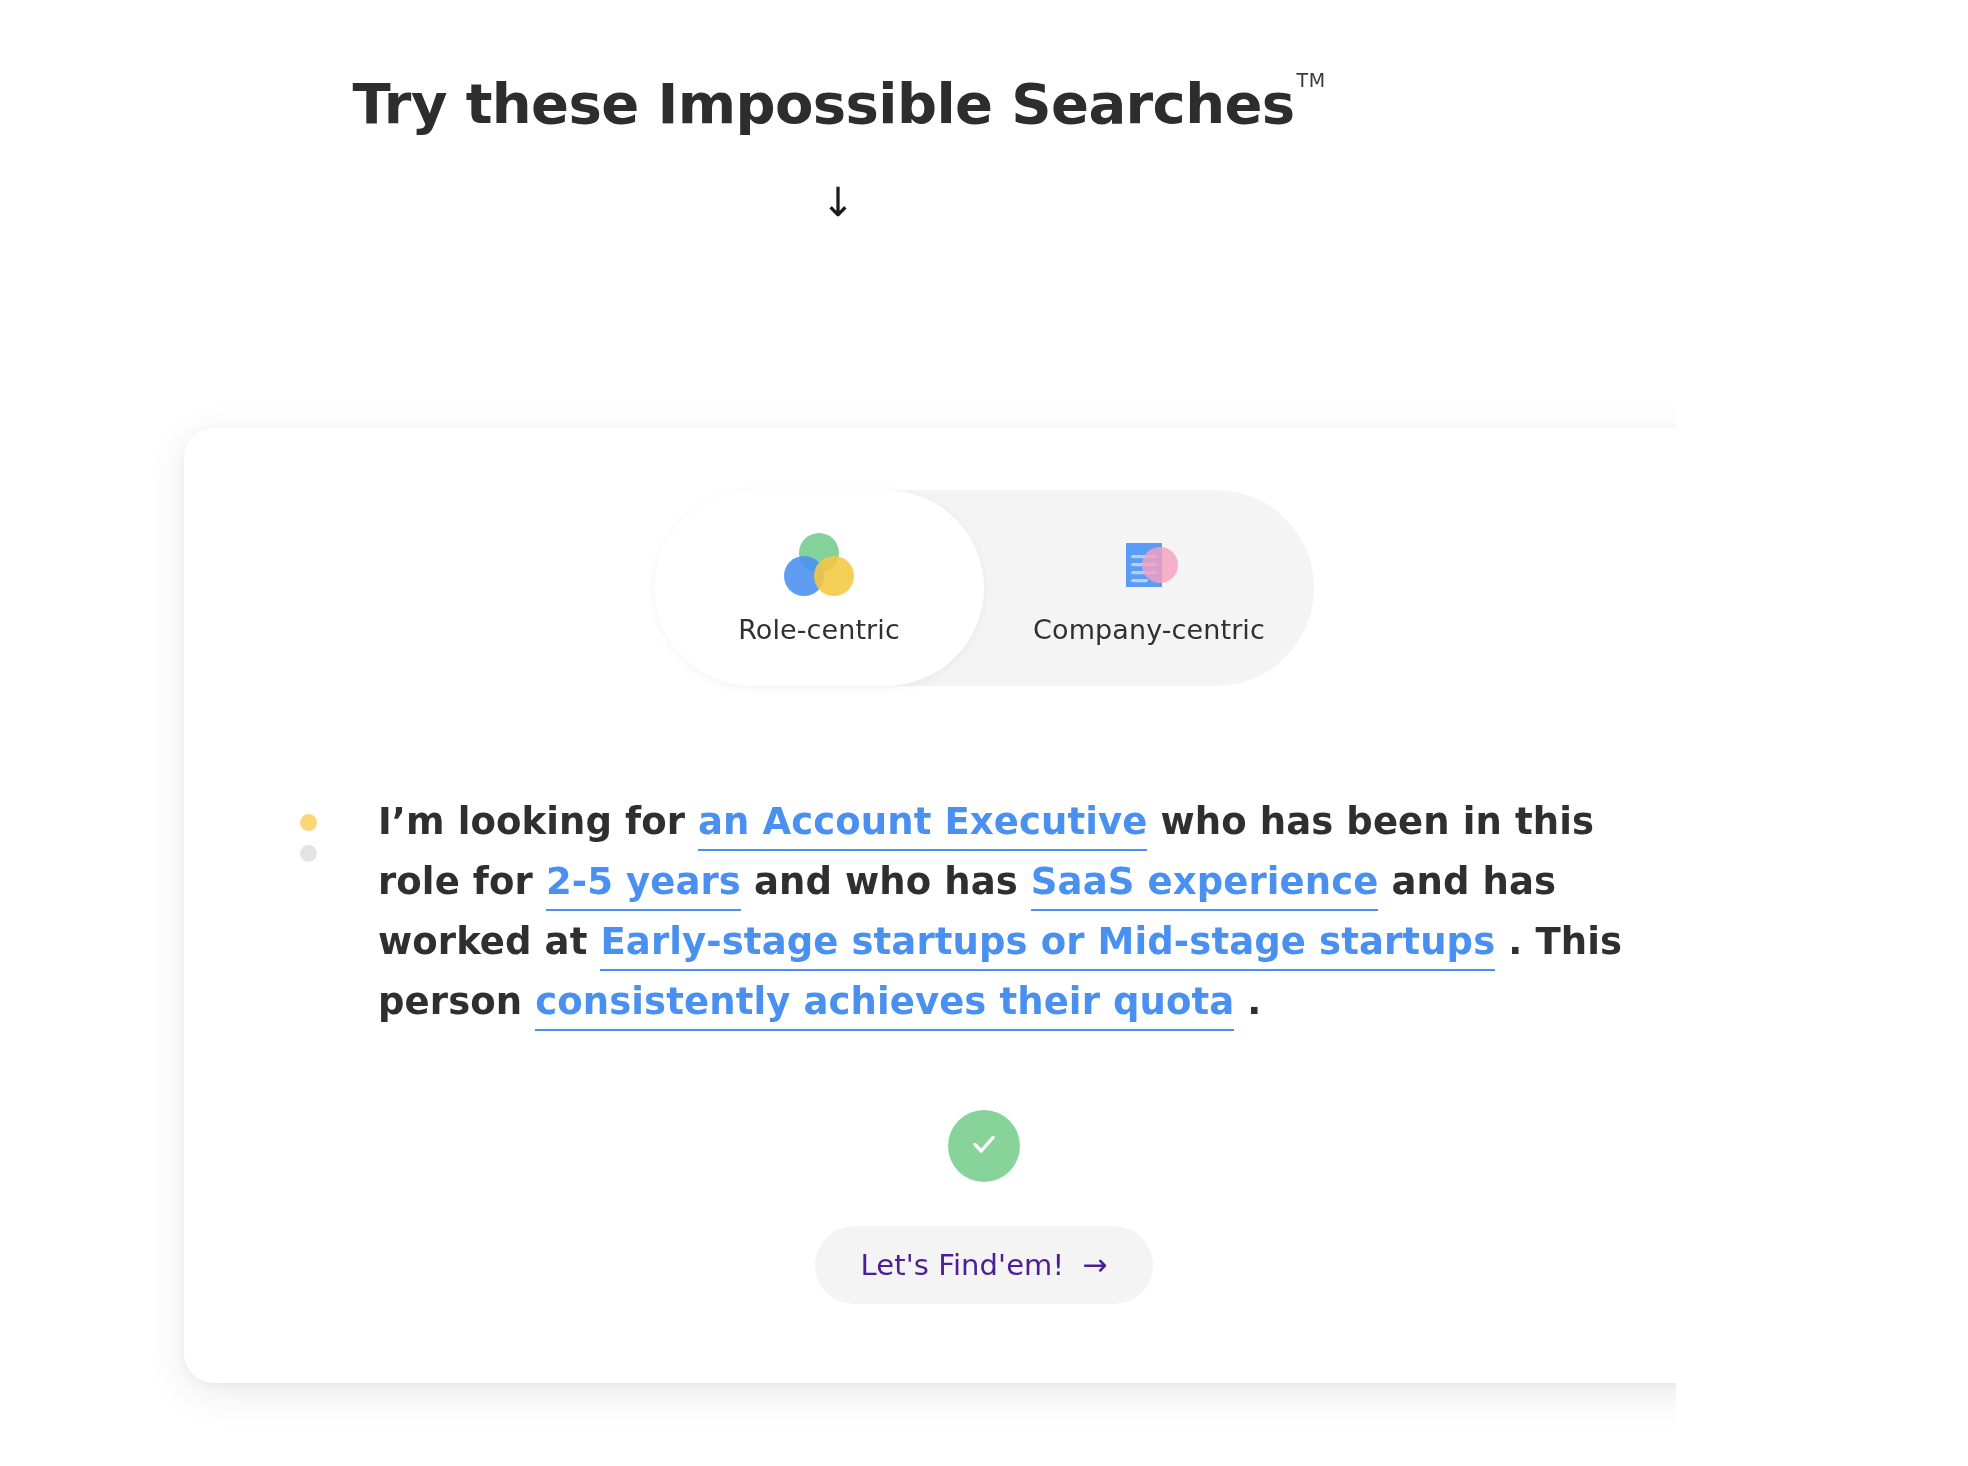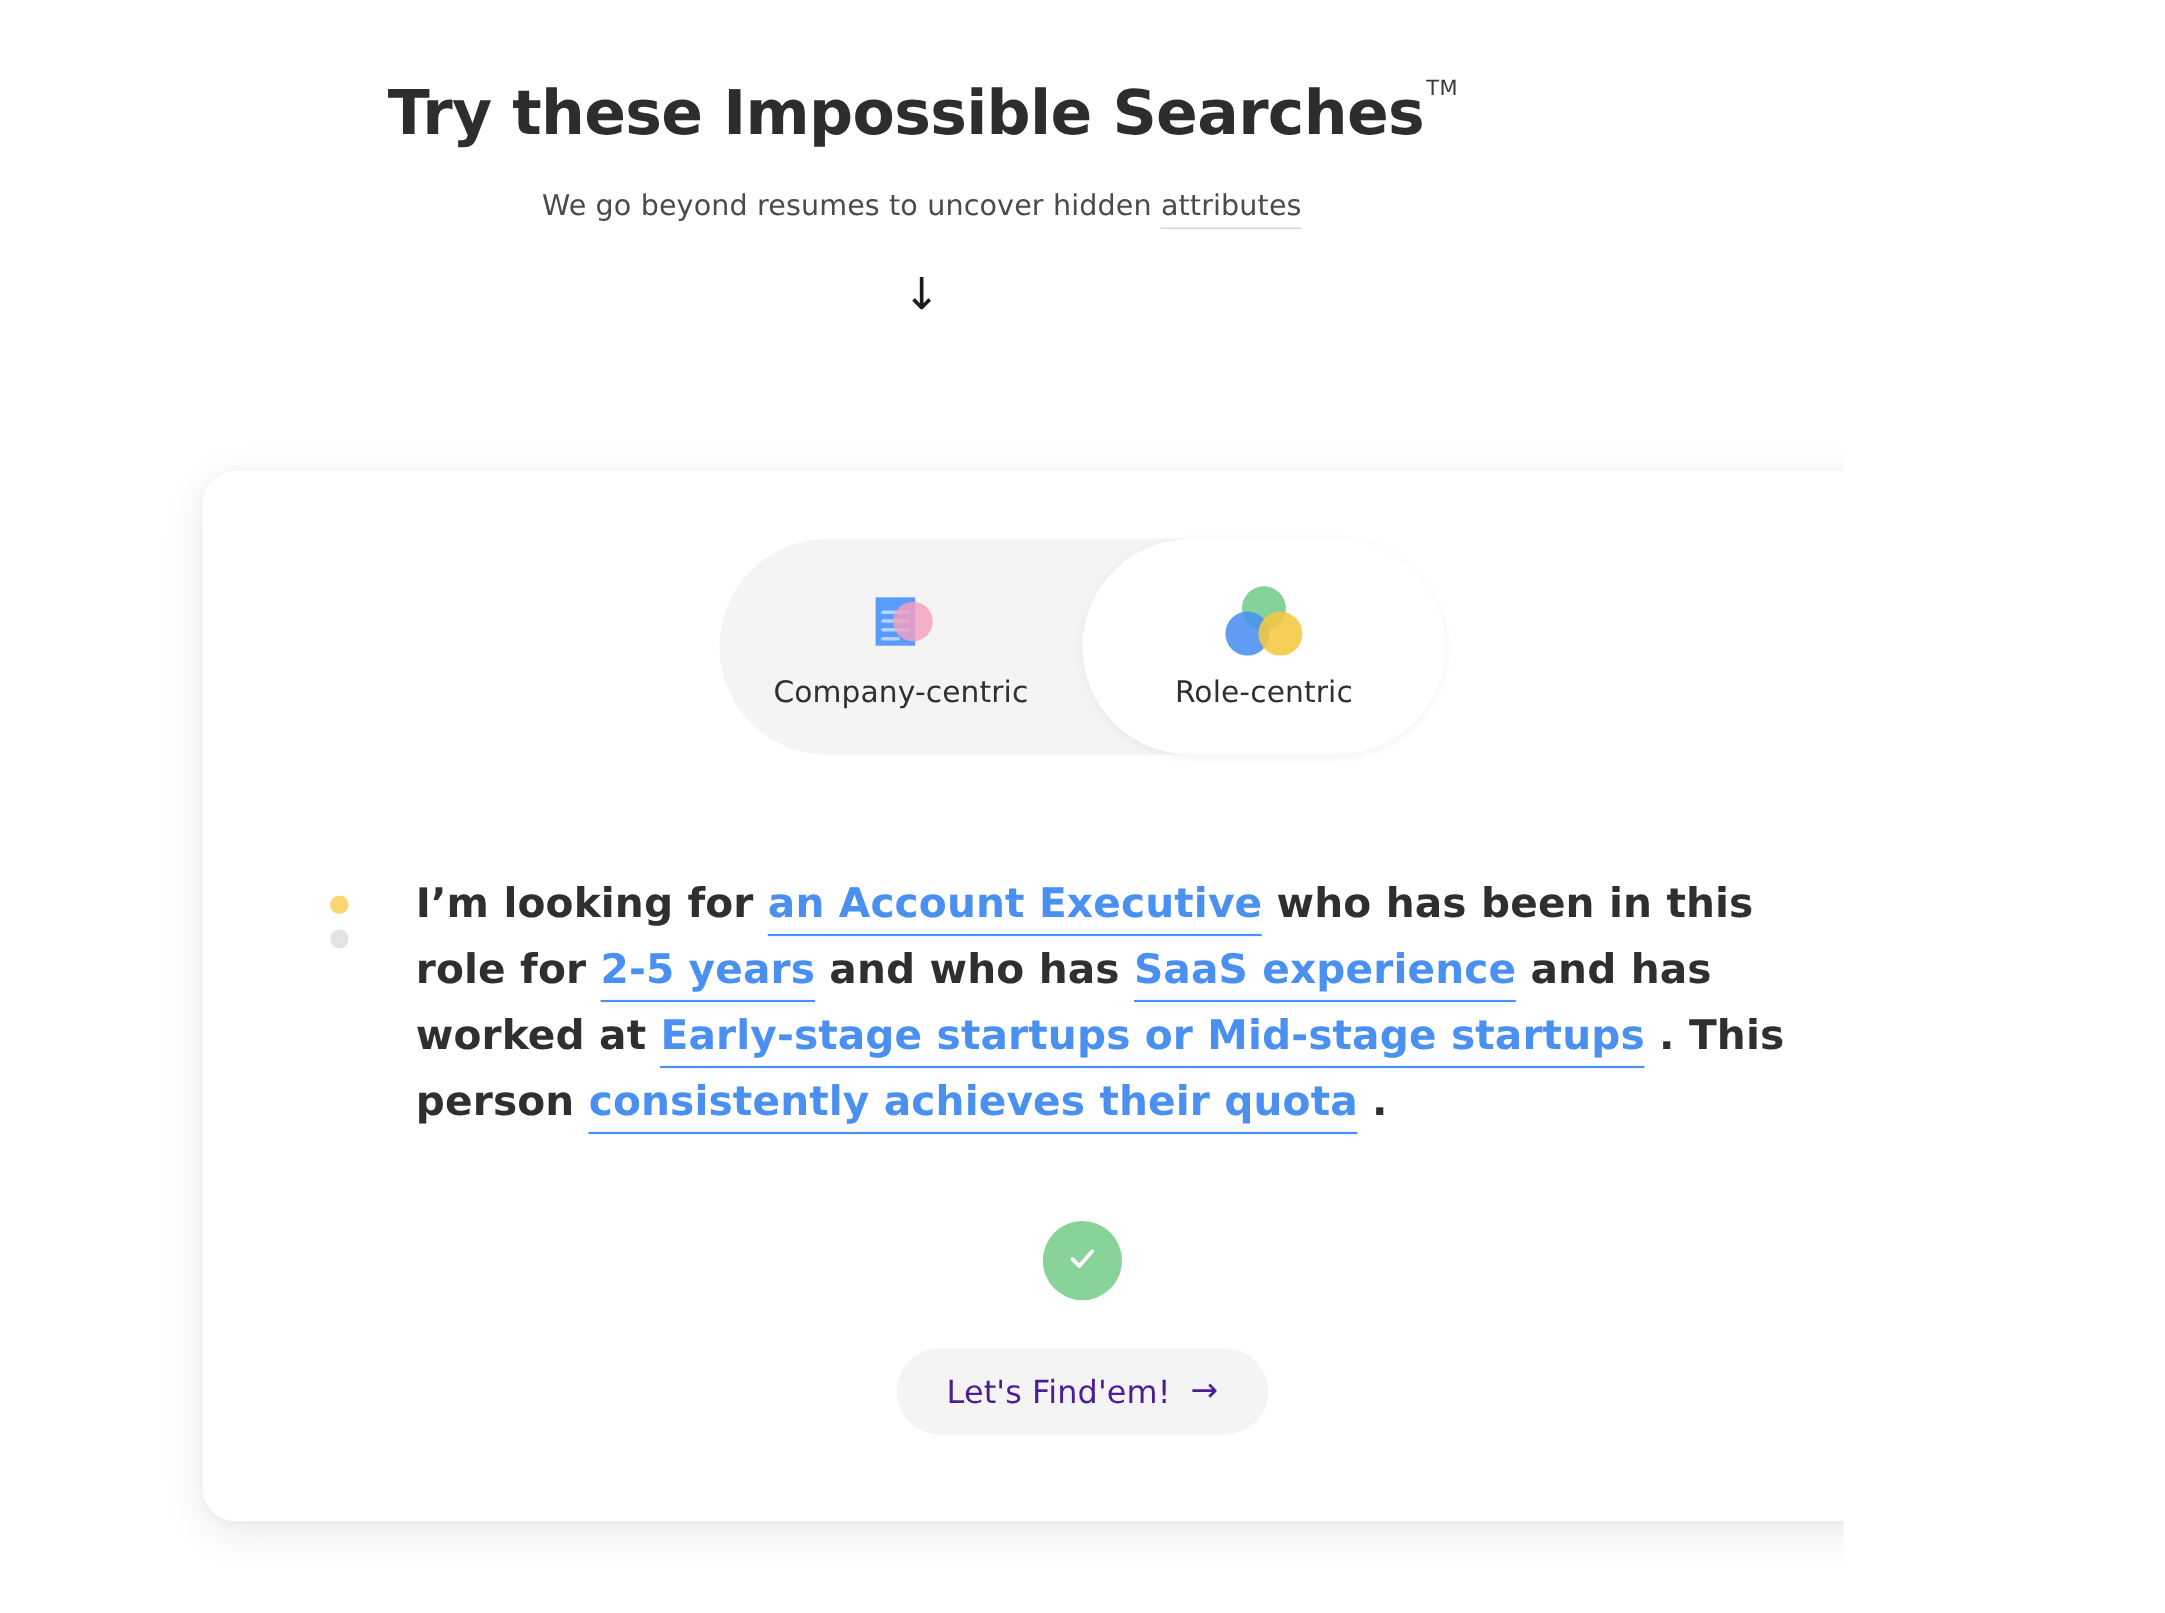--- a/index.html
+++ b/index.html
@@ -194,55 +194,54 @@
   .cta-arrow { font-size: 30px; line-height: 1; }
 </style>
 </head>
 <body>
 
 <div class="page">
 
   <div class="hero">
     <h1 class="hero-title"><span>Try these Impossible Searches</span><span class="tm">TM</span></h1>
 
-    <p class="hero-sub"><span>We go beyond resumes to uncover hidden </span><span class="attr">attributes</span></p>
 
     <div class="down-arrow">↓</div>
   </div>
 
   <div class="card">
 
     <div class="toggle-wrap">
       <div class="toggle">
+
+        <div class="toggle-opt active">
+          <span class="toggle-icon">
+            <svg viewBox="0 0 74 66" width="74" height="66" xmlns="http://www.w3.org/2000/svg">
+              <circle cx="37" cy="21" r="20" fill="#74cb8e" opacity="0.88"></circle>
+              <circle cx="22" cy="44" r="20" fill="#4a90f0" opacity="0.88"></circle>
+              <circle cx="52" cy="44" r="20" fill="#f5c842" opacity="0.88"></circle>
+            </svg>
+          </span>
+          <span class="toggle-label">Role-centric</span>
+        </div>
 
         <div class="toggle-opt">
           <span class="toggle-icon">
             <svg viewBox="0 0 74 66" width="74" height="66" xmlns="http://www.w3.org/2000/svg">
               <rect x="14" y="11" width="36" height="44" fill="#5a9cf8"></rect>
               <rect x="19" y="23" width="26" height="3.2" rx="1.6" fill="#ffffff" opacity="0.55"></rect>
               <rect x="19" y="31" width="26" height="3.2" rx="1.6" fill="#ffffff" opacity="0.55"></rect>
               <rect x="19" y="39" width="26" height="3.2" rx="1.6" fill="#ffffff" opacity="0.55"></rect>
               <rect x="19" y="47" width="17" height="3.2" rx="1.6" fill="#ffffff" opacity="0.55"></rect>
               <circle cx="48" cy="33" r="18" fill="#f4a0c0" opacity="0.82"></circle>
             </svg>
           </span>
           <span class="toggle-label">Company-centric</span>
         </div>
 
-        <div class="toggle-opt active">
-          <span class="toggle-icon">
-            <svg viewBox="0 0 74 66" width="74" height="66" xmlns="http://www.w3.org/2000/svg">
-              <circle cx="37" cy="21" r="20" fill="#74cb8e" opacity="0.88"></circle>
-              <circle cx="22" cy="44" r="20" fill="#4a90f0" opacity="0.88"></circle>
-              <circle cx="52" cy="44" r="20" fill="#f5c842" opacity="0.88"></circle>
-            </svg>
-          </span>
-          <span class="toggle-label">Role-centric</span>
-        </div>
-
       </div>
     </div>
 
     <div class="sentence-row">
       <div class="bullets">
         <div class="bullet b1"></div>
         <div class="bullet b2"></div>
       </div>
 
       <div class="sentence"><span>I’m looking for </span><span class="chip">an Account Executive</span><span> who has been in this role for </span><span class="chip">2-5 years</span><span> and who has </span><span class="chip">SaaS experience</span><span> and has worked at </span><span class="chip wrapable">Early-stage startups or Mid-stage startups</span><span> . This person </span><span class="chip wrapable">consistently achieves their quota</span><span> .</span></div>

